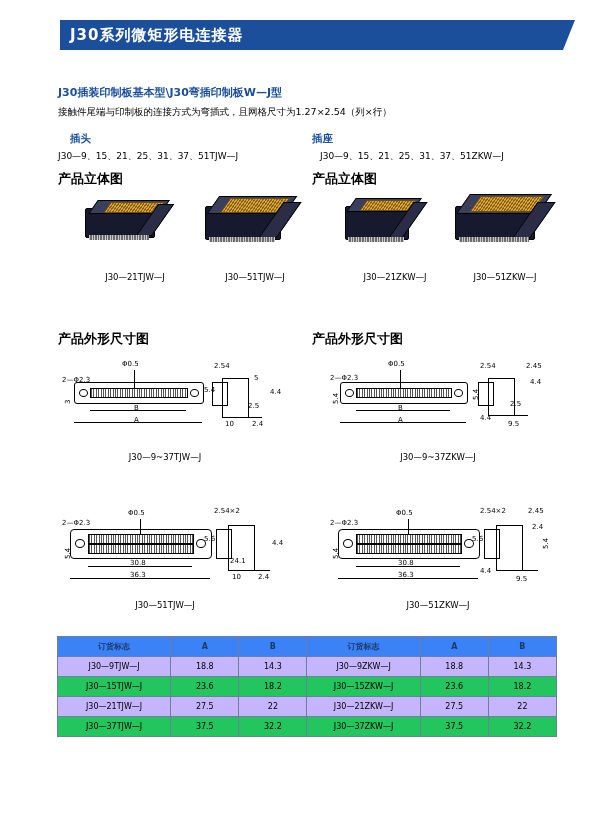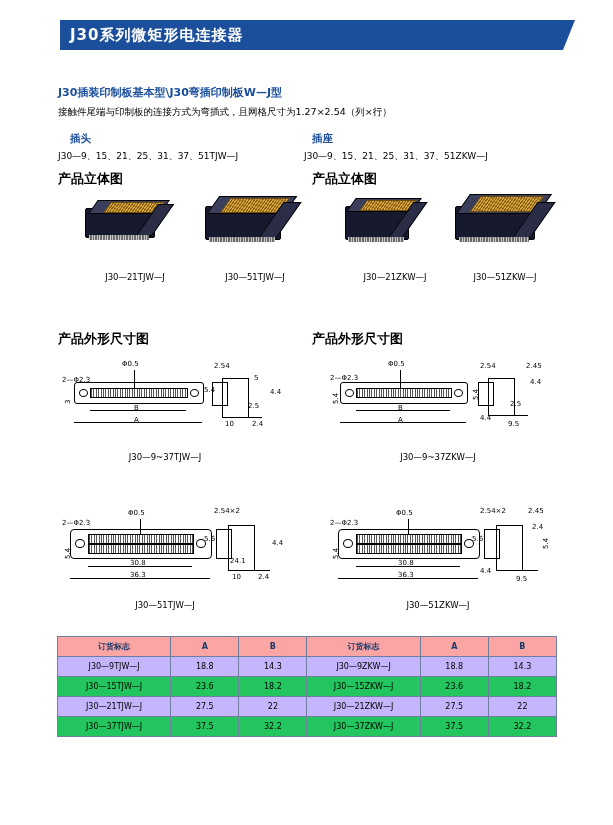--- a/index.html
+++ b/index.html
@@ -46,21 +46,21 @@
     position:absolute;color:#1b4f9c;font-weight:bold;font-size:10.5px;
     font-family:"DejaVu Sans","Liberation Sans",sans-serif;
   }
   .col-plug{left:58px;top:132px;margin-left:12px;}
   .col-sock{left:312px;top:132px;}
   .col-models{
     position:absolute;font-size:9px;
     font-family:"DejaVu Sans","Liberation Sans",sans-serif;
   }
   .models-plug{left:58px;top:150px;}
-  .models-sock{left:304px;top:150px;}
+  .models-sock{left:320px;top:150px;}
   .sub-label{
     position:absolute;font-size:13px;font-weight:bold;
     font-family:"DejaVu Sans","Liberation Sans",sans-serif;
   }
   .lbl-3d-l{left:58px;top:170px;}
   .lbl-3d-r{left:312px;top:170px;}
   .lbl-dim-l{left:58px;top:330px;}
   .lbl-dim-r{left:312px;top:330px;}
 
   .cap{
@@ -117,21 +117,21 @@
     position:absolute;border:1px solid #000;border-radius:50%;
   }
 
   
   table.order{
     position:absolute;left:57px;top:636px;width:500px;
     border-collapse:collapse;font-size:8px;
     font-family:"DejaVu Sans","Liberation Sans",sans-serif;
   }
   table.order th{
-    background:#fca5a5;border:1px solid #6d7f9c;color:#1b3a6b;
+    background:#3b82f6;border:1px solid #6d7f9c;color:#1b3a6b;
     font-weight:bold;height:17px;
   }
   table.order td{
     border:1px solid #6d7f9c;height:17px;text-align:center;color:#000;
   }
   table.order tr.alt td{background:#22c55e;}
   table.order tr.plain td{background:#c4b5fd;}
   .c-model{width:110px;}
   .c-val{width:65px;}
 </style>

